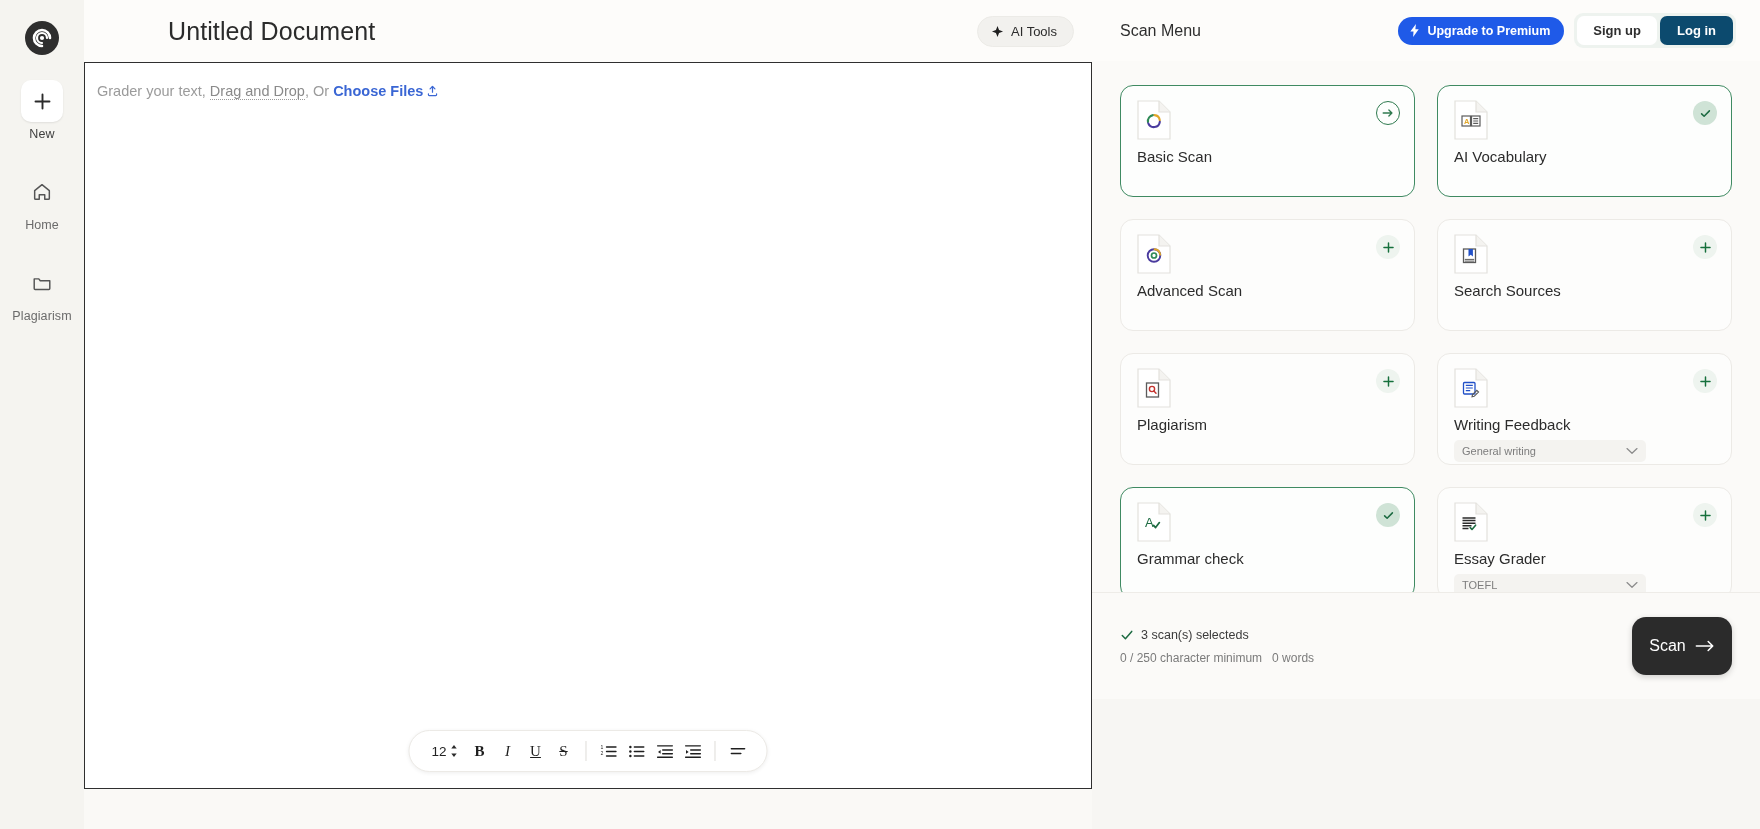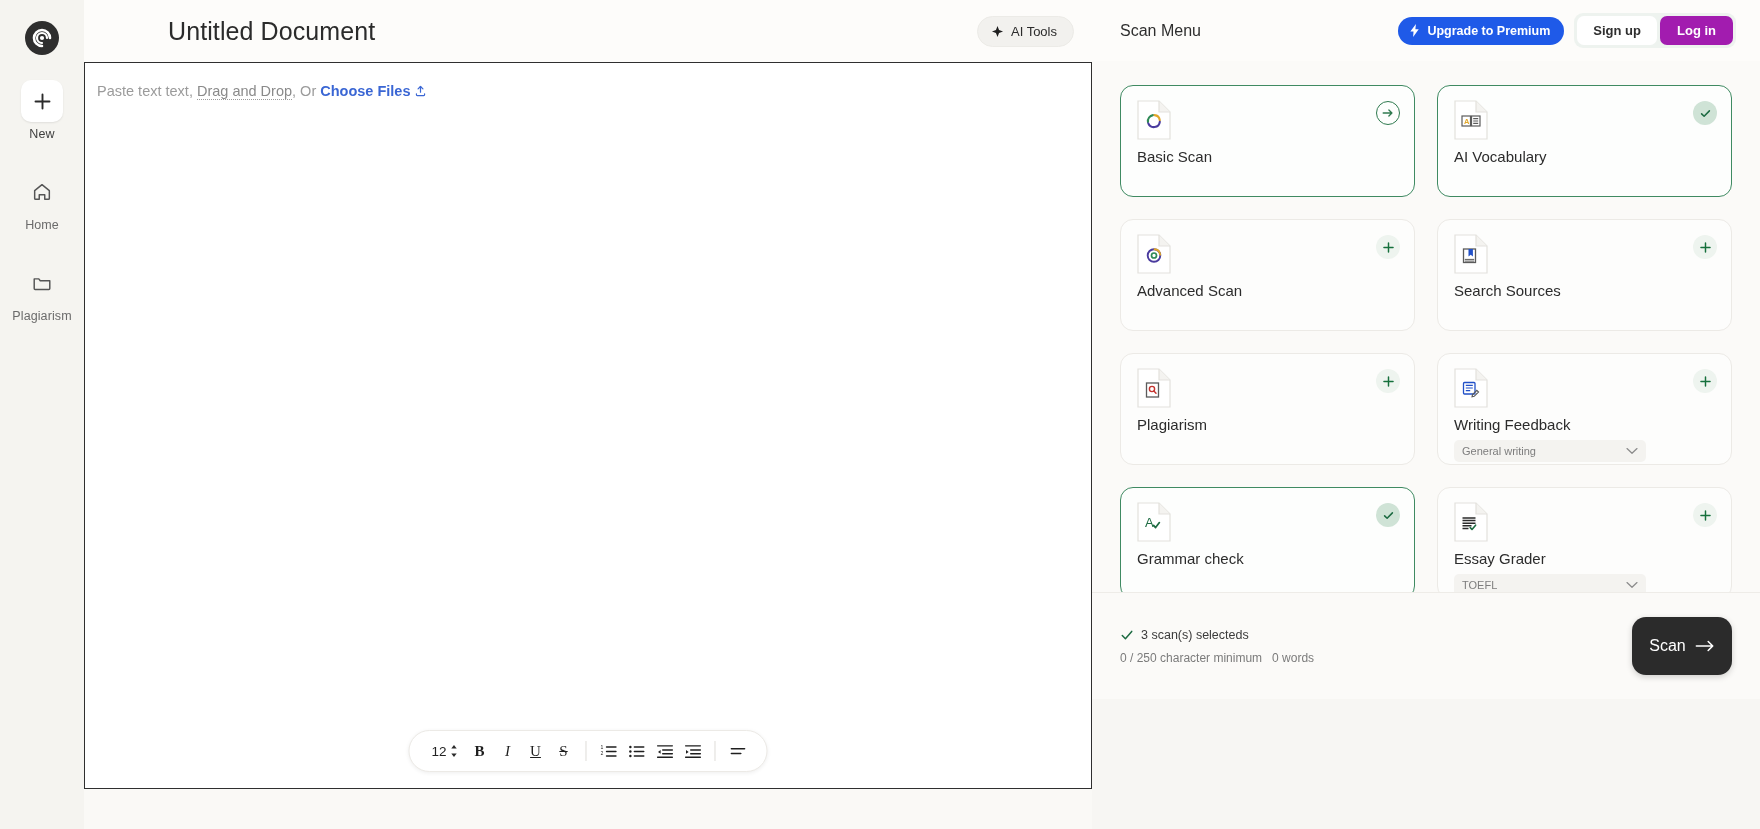--- a/index.html
+++ b/index.html
@@ -108,21 +108,21 @@
   }
   .auth-group {
     display: flex; align-items: center; gap: 3px;
     background: #eef3ef; border-radius: 9px; padding: 3px;
   }
   .btn-signup {
     background: #ffffff; color: #2f2f2f; font-size: 13px; font-weight: 600;
     border-radius: 7px; padding: 7px 16px; cursor: pointer;
   }
   .btn-login {
-    background: #a21caf; color: #ffffff; font-size: 13px; font-weight: 700;
+    background: #0c4a6e; color: #ffffff; font-size: 13px; font-weight: 700;
     border-radius: 7px; padding: 7px 17px; cursor: pointer;
   }
 
   .cards-area { flex: 1 1 auto; padding: 24px 28px 0 28px; overflow: hidden; }
   .cards-grid {
     display: grid; grid-template-columns: 1fr 1fr;
     gap: 22px 22px;
   }
   .card {
     position: relative;
@@ -226,21 +226,21 @@
       <div class="ai-tools">
         <svg width="13" height="13" viewBox="0 0 16 16">
           <path d="M8 1.2 9.9 6.1 14.8 8 9.9 9.9 8 14.8 6.1 9.9 1.2 8 6.1 6.1z" fill="#1f1f1f"></path>
         </svg>
         <span>AI Tools</span>
       </div>
     </div>
 
     <div class="doc-canvas">
       <div class="placeholder">
-        <span>Paste text text, </span><span class="dnd">Drag and Drop</span><span>, Or </span><span class="choose">Choose Files</span><span class="upload-ico">
+        <span>Grader your text, </span><span class="dnd">Drag and Drop</span><span>, Or </span><span class="choose">Choose Files</span><span class="upload-ico">
           <svg width="13" height="14" viewBox="0 0 16 16">
             <path d="M8 2.5v7" stroke="#3a66d4" stroke-width="1.5" stroke-linecap="round"></path>
             <path d="M5 5.4 8 2.4l3 3" stroke="#3a66d4" stroke-width="1.5" fill="none" stroke-linecap="round" stroke-linejoin="round"></path>
             <path d="M3 11.5v1.2a1 1 0 0 0 1 1h8a1 1 0 0 0 1-1v-1.2" stroke="#3a66d4" stroke-width="1.5" fill="none" stroke-linecap="round"></path>
           </svg>
         </span>
       </div>
 
       <div class="fmt-bar">
         <div class="fmt-size">

